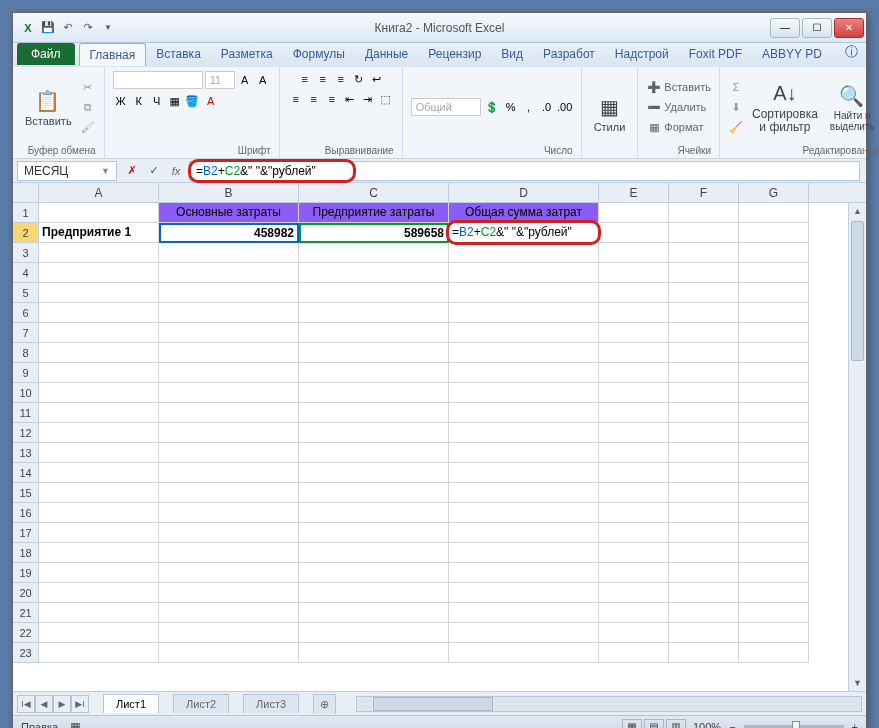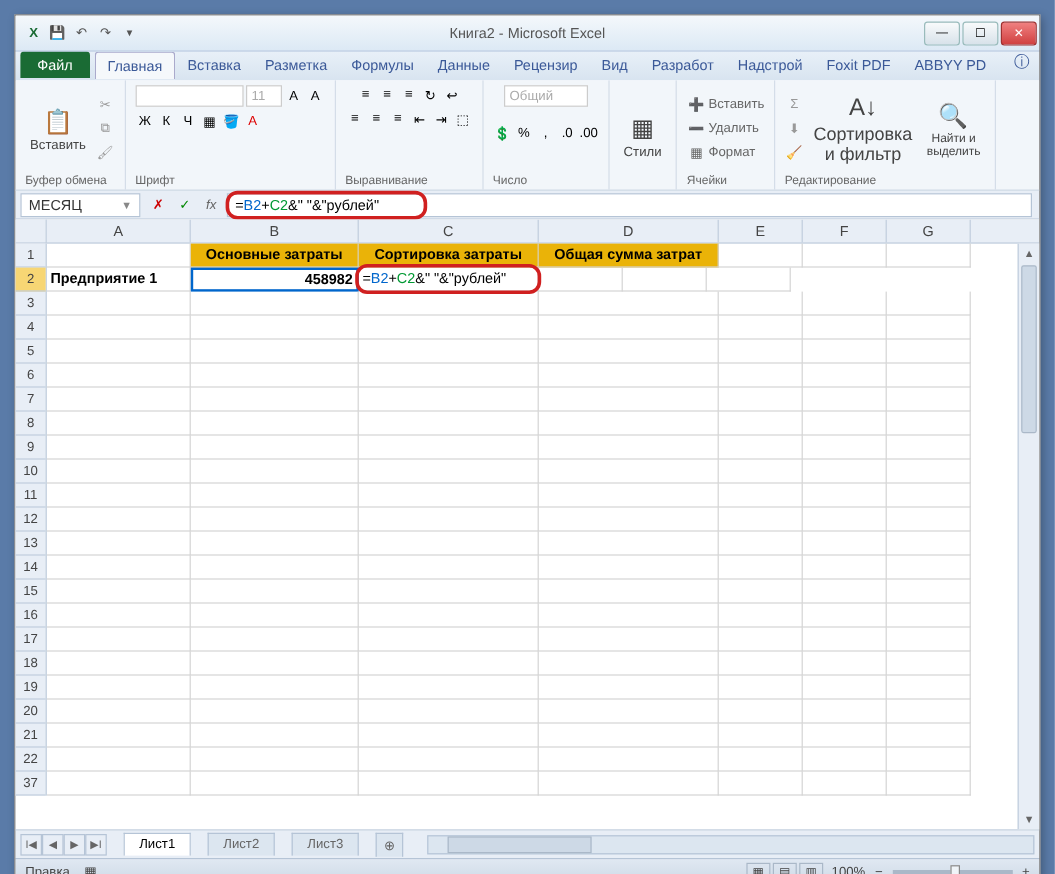--- a/index.html
+++ b/index.html
@@ -14,21 +14,21 @@
 .titlebar .win-controls .close { background: linear-gradient(#f08080,#d04040); color: #fff; border-color: #a03030; }
 
 .ribbon-tabs { display: flex; align-items: flex-start; height: 24px; background: linear-gradient(#e8f0f8,#d8e4f0); padding-left: 4px; font-size: 12px; }
 .ribbon-tabs .tab { padding: 4px 10px; color: #3b5998; cursor: pointer; }
 .ribbon-tabs .tab.file { background: #1a6b34; color: #fff; border-radius: 3px 3px 0 0; margin-right: 4px; padding: 4px 14px; }
 .ribbon-tabs .tab.active { background: #f5f8fb; border: 1px solid #aac; border-bottom: none; border-radius: 3px 3px 0 0; color: #3b5998; }
 .ribbon-tabs .help { margin-left: auto; margin-right: 8px; color: #3b5998; font-size: 13px; }
 
 .ribbon { height: 92px; background: #f2f6fa; border-bottom: 1px solid #c8d4e0; display: flex; }
 .ribbon .group { border-right: 1px solid #d4dde8; padding: 4px 8px 2px 8px; display: flex; flex-direction: column; justify-content: space-between; }
-.ribbon .group-label { font-size: 10px; color: #666; text-align: left; padding-top: 2px; }
+.ribbon .group-label { font-size: 10px; color: #666; text-align: right; padding-top: 2px; }
 .ribbon .group-body { flex: 1; display: flex; align-items: center; gap: 4px; }
 .rb-btn { display: flex; flex-direction: column; align-items: center; font-size: 11px; color: #444; cursor: pointer; padding: 2px 4px; }
 .rb-btn .ico { width: 28px; height: 28px; display: flex; align-items: center; justify-content: center; font-size: 20px; }
 .mini-col { display: flex; flex-direction: column; gap: 4px; font-size: 11px; color: #999; }
 .mini-row { display: flex; gap: 2px; align-items: center; }
 .mini-ico { width: 16px; height: 16px; display: inline-flex; align-items: center; justify-content: center; border: 1px solid transparent; font-size: 11px; }
 .combo { border: 1px solid #ccc; background: #fff; font-size: 11px; padding: 1px 4px; color: #aaa; height: 18px; display: inline-flex; align-items: center; }
 
 .namebox-row { height: 24px; background: #e8eef6; border-bottom: 1px solid #c0cddc; display: flex; align-items: center; font-size: 12px; }
 .namebox { width: 100px; border: 1px solid #b5c4d6; background: #fff; height: 20px; margin-left: 4px; display: flex; align-items: center; padding: 0 6px; color: #333; }
@@ -44,21 +44,21 @@
 .sheet-area { display: flex; height: 508px; background: #fff; position: relative; }
 .corner { width: 26px; height: 20px; background: #e8eef6; border-right: 1px solid #c0cddc; border-bottom: 1px solid #c0cddc; }
 .col-headers { display: flex; height: 20px; background: #e8eef6; border-bottom: 1px solid #c0cddc; }
 .col-h { border-right: 1px solid #c0cddc; text-align: center; font-size: 12px; color: #444; line-height: 20px; }
 .row-headers { width: 26px; background: #e8eef6; border-right: 1px solid #c0cddc; }
 .row-h { height: 20px; border-bottom: 1px solid #c0cddc; text-align: center; font-size: 11px; color: #444; line-height: 20px; }
 .row-h.active { background: #f7d674; }
 .grid { position: relative; }
 .grid-row { display: flex; height: 20px; }
 .cell { border-right: 1px solid #d4d4d4; border-bottom: 1px solid #d4d4d4; font-size: 12px; padding: 0 3px; line-height: 19px; overflow: visible; white-space: nowrap; }
-.cell.header-cell { background: #eab308; font-weight: bold; text-align: center; }
+.cell.header-cell { background: #8b5cf6; font-weight: normal; text-align: center; }
 .cell.bold { font-weight: bold; }
 .cell.num { text-align: right; font-weight: bold; }
 .cell.ref-b { border: 2px solid #0066cc; line-height: 17px; }
 .cell.ref-c { border: 2px solid #009933; line-height: 17px; }
 .cell.editing { position: relative; }
 .cell.editing .cell-highlight { position: absolute; left: -3px; top: -3px; right: -3px; bottom: -3px; border: 3px solid #d02020; border-radius: 10px; pointer-events: none; }
 .cell.editing .formula-text { font-size: 12px; }
 .cell.editing .formula-text .ref-b { color: #0066cc; }
 .cell.editing .formula-text .ref-c { color: #009933; }
 
@@ -171,21 +171,21 @@
           <span class="mini-ico">≡</span>
           <span class="mini-ico">⇤</span>
           <span class="mini-ico">⇥</span>
           <span class="mini-ico">⬚</span>
         </div>
       </div>
       <div class="group-label">Выравнивание</div>
     </div>
 
     <div class="group">
-      <div class="group-body" style="flex-direction:column;gap:14px">
+      <div class="group-body" style="flex-direction:row;gap:4px">
         <span class="combo" style="width:70px">Общий</span>
         <div class="mini-row">
           <span class="mini-ico">💲</span>
           <span class="mini-ico">%</span>
           <span class="mini-ico">,</span>
           <span class="mini-ico">.0</span>
           <span class="mini-ico">.00</span>
         </div>
       </div>
       <div class="group-label">Число</div>
@@ -223,21 +223,21 @@
 
     <div class="group">
       <div class="group-body">
         <div class="mini-col">
           <span class="mini-ico">Σ</span>
           <span class="mini-ico">⬇</span>
           <span class="mini-ico">🧹</span>
         </div>
         <div class="rb-btn">
           <div class="ico">A↓</div>
-          <span style="font-size:15px;line-height:1.1;text-align:center;white-space:pre">Сортировка
+          <span style="font-size:12px;line-height:1.1;text-align:center;white-space:pre">Сортировка
 и фильтр</span>
         </div>
         <div class="rb-btn">
           <div class="ico">🔍</div>
           <span style="font-size:10px;line-height:1.1;text-align:center;white-space:pre">Найти и
 выделить</span>
         </div>
       </div>
       <div class="group-label">Редактирование</div>
     </div>
@@ -280,46 +280,47 @@
         <div class="row-h">13</div>
         <div class="row-h">14</div>
         <div class="row-h">15</div>
         <div class="row-h">16</div>
         <div class="row-h">17</div>
         <div class="row-h">18</div>
         <div class="row-h">19</div>
         <div class="row-h">20</div>
         <div class="row-h">21</div>
         <div class="row-h">22</div>
-        <div class="row-h">37</div>
+        <div class="row-h">23</div>
       </div>
     </div>
     <div style="flex:1;overflow:hidden">
       <div class="col-headers">
         <div class="col-h wA">A</div>
         <div class="col-h wB">B</div>
         <div class="col-h wC">C</div>
         <div class="col-h wD">D</div>
         <div class="col-h wE">E</div>
         <div class="col-h wF">F</div>
         <div class="col-h wG">G</div>
       </div>
       <div class="grid">
         <div class="grid-row">
           <div class="cell wA"></div>
           <div class="cell wB header-cell">Основные затраты</div>
-          <div class="cell wC header-cell">Сортировка затраты</div>
+          <div class="cell wC header-cell">Предприятие затраты</div>
           <div class="cell wD header-cell">Общая сумма затрат</div>
           <div class="cell wE"></div>
           <div class="cell wF"></div>
           <div class="cell wG"></div>
         </div>
         <div class="grid-row">
           <div class="cell wA bold">Предприятие 1</div>
           <div class="cell wB num ref-b">458982</div>
+          <div class="cell wC num ref-c">589658</div>
           <div class="cell wD editing">
             <div class="cell-highlight"></div>
             <span class="formula-text">
               <span>=</span><span class="ref-b">B2</span><span>+</span><span class="ref-c">C2</span><span>&amp;" "&amp;"рублей"</span>
             </span>
           </div>
           <div class="cell wE"></div>
           <div class="cell wF"></div>
           <div class="cell wG"></div>
         </div>

